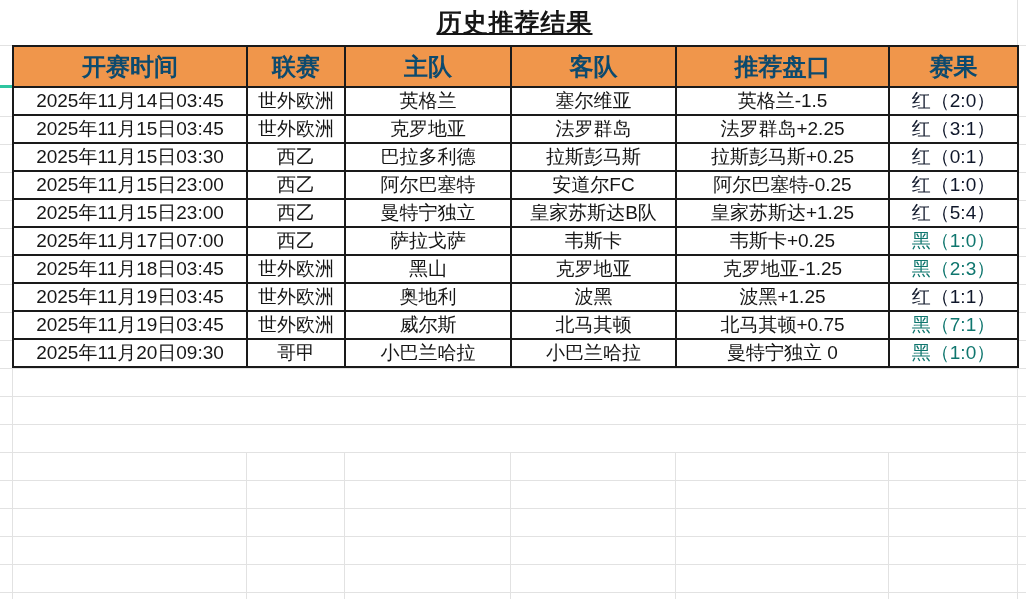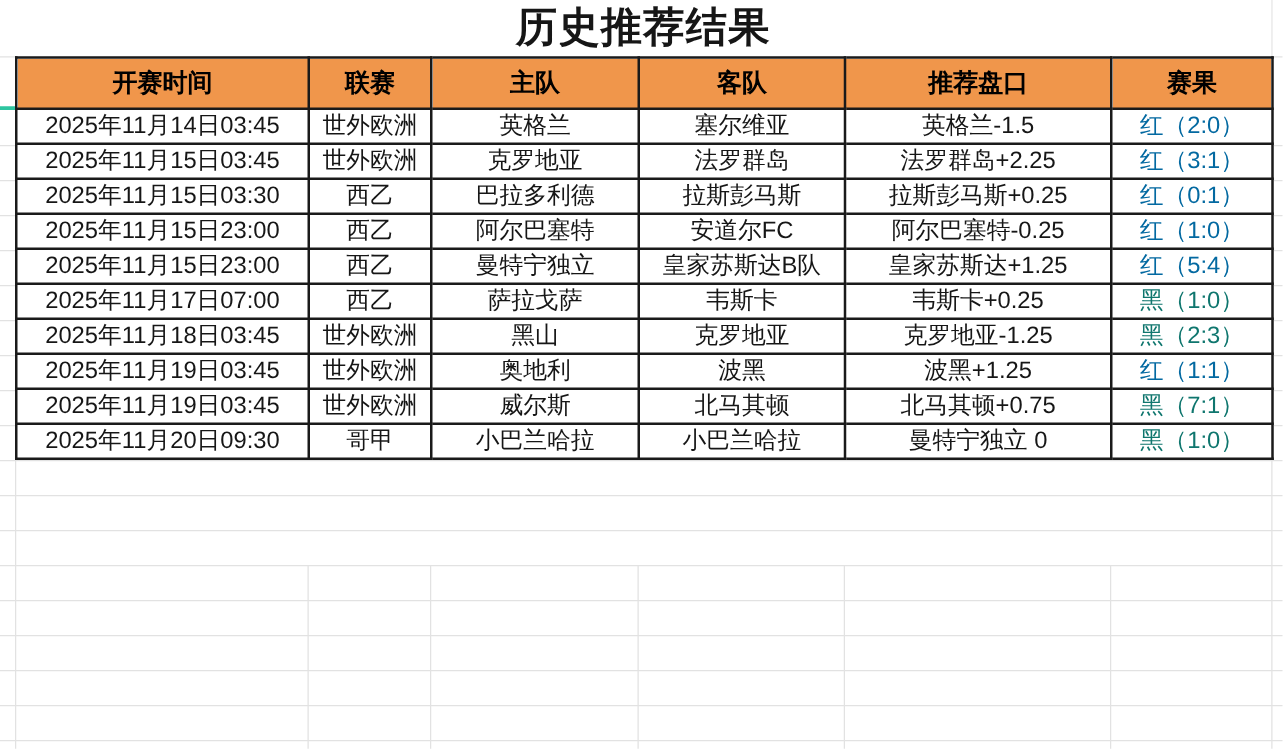--- a/index.html
+++ b/index.html
@@ -11,35 +11,35 @@
   
   .hline{position:absolute;left:0;width:1026px;height:1px;background:#e2e2e2;z-index:0;}
   .vline{position:absolute;top:0;width:1px;background:#e2e2e2;z-index:0;}
   
   .green-tick{position:absolute;left:0;top:85px;width:12px;height:3px;background:#2ec5a0;z-index:2;}
   
   .title-row{
     position:absolute;left:12px;top:0;width:1005px;height:45px;z-index:1;
     display:flex;align-items:center;justify-content:center;background:#ffffff;
   }
-  .title-text{font-size:33px;font-weight:bold;letter-spacing:1px;}
+  .title-text{font-size:25px;font-weight:bold;letter-spacing:1px;text-decoration:underline;}
   
   table.sheet{
     position:absolute;left:12px;top:45px;z-index:1;
     border-collapse:collapse;table-layout:fixed;width:1005px;background:#ffffff;
   }
   table.sheet th,table.sheet td{
     border:2px solid #1a1a1a;padding:0;text-align:center;vertical-align:middle;
     white-space:nowrap;overflow:hidden;
   }
   table.sheet th{
-    background:#f0964b;font-size:20px;font-weight:bold;height:39px;color:#000000;
+    background:#f0964b;font-size:24px;font-weight:bold;height:39px;color:#0c4a6e;
   }
   table.sheet td{font-size:19px;height:26px;line-height:26px;}
-  td.res-red{color:#0369a1;}
+  td.res-red{color:#0f172a;}
   td.res-black{color:#0f766e;}
 </style>
 </head>
 <body>
 
 <div id="grid-layer">
     <div class="hline" style="top: 45px;"></div>
     <div class="hline" style="top: 116px;"></div>
     <div class="hline" style="top: 144px;"></div>
     <div class="hline" style="top: 172px;"></div>

